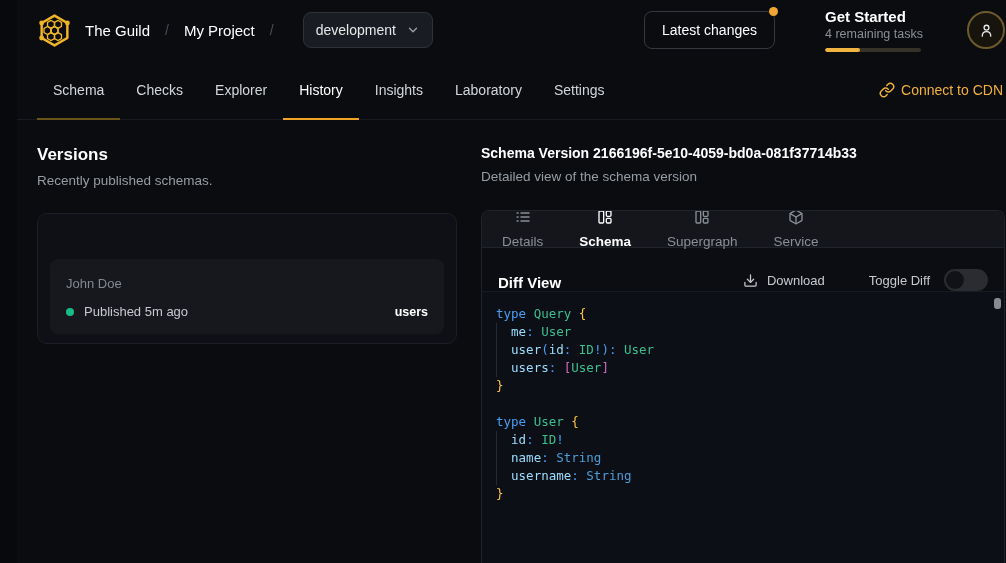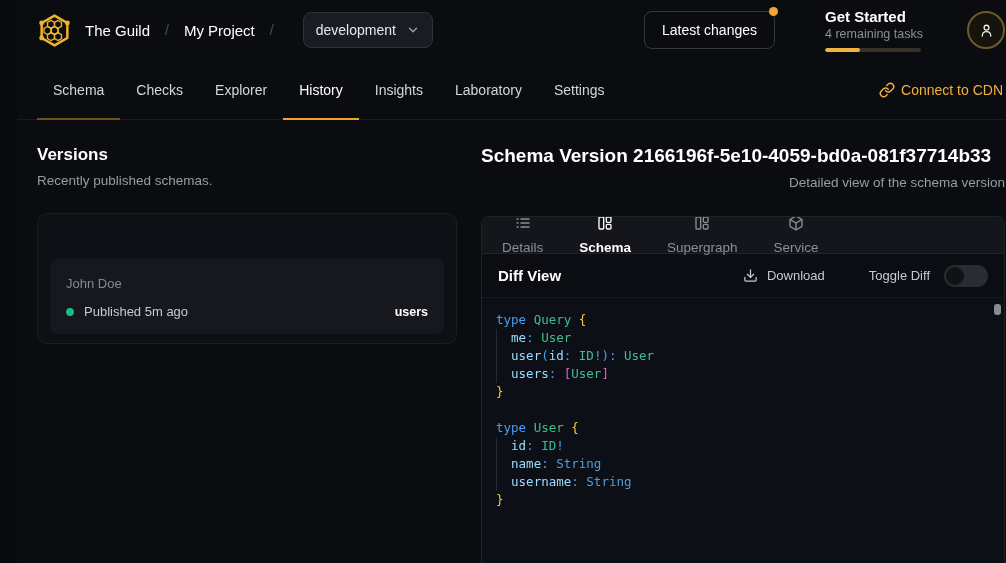--- a/index.html
+++ b/index.html
@@ -53,30 +53,30 @@
       border-radius:10px; padding:45px 12px 9px 12px; }
   .version-item { background:#16181e; border-radius:8px; padding:13px 16px 15px 16px; cursor:pointer; }
   .vi-title { font-size:14.5px; font-weight:600; color:#fff; }
   .vi-author { font-size:13px; color:#84898f; margin-top:4px; }
   .vi-meta { display:flex; align-items:center; margin-top:13px; }
   .vi-dot { width:8px; height:8px; border-radius:50%; background:#17bd84; flex-shrink:0; }
   .vi-status { margin-left:10px; font-size:13px; color:#c6cacf; }
   .vi-service { margin-left:auto; font-size:12.5px; font-weight:700; color:#fff; }
 
   .col-right { flex:1; padding:25px 18px 0 4px; display:flex; flex-direction:column; overflow:hidden; }
-  .detail-title { font-size:19px; font-weight:700; color:#fff; }
-  .detail-sub { font-size:13.5px; color:#979da4; margin-top:8px;text-align:right; }
+  .detail-title { font-size:14px; font-weight:700; color:#fff; }
+  .detail-sub { font-size:13.5px; color:#979da4; margin-top:8px; }
   .panel { margin-top:26px; flex:1; border:1px solid #1f232a; border-bottom:none;
       border-radius:8px 8px 0 0; display:flex; flex-direction:column; overflow:hidden;
       background:#0b0d12; }
   .panel-tabs { height:37px; background:#14161b; border-bottom:1px solid #1f232a;
       display:flex; align-items:center; gap:36px; padding:0 20px; flex-shrink:0; }
   .ptab { display:flex; align-items:center; gap:9px; font-size:13.5px; color:#8a8f96; cursor:pointer;flex-direction:column; }
   .ptab.active { color:#fff; font-weight:600; }
-  .diff-row { height:43px; display:flex; align-items:center; padding:0 16px; flex-shrink:0;gap:17px; }
+  .diff-row { height:43px; display:flex; align-items:flex-end; padding:0 16px; flex-shrink:0;gap:17px; }
   .diff-title { font-size:15px; font-weight:700; color:#fff; }
   .diff-right { margin-left:auto; display:flex; align-items:center; }
   .download-btn { display:flex; align-items:center; gap:9px; color:#c6cacf; font-size:13px;
       cursor:pointer; background:none; border:none; font-family:inherit; }
   .toggle-label { margin-left:44px; font-size:13px; color:#c6cacf; }
   .switch { margin-left:14px; width:44px; height:22px; border-radius:11px; background:#2b2c31;
       position:relative; cursor:pointer; flex-shrink:0; }
   .switch-knob { position:absolute; left:2px; top:2px; width:18px; height:18px;
       border-radius:50%; background:#101217; }
 

